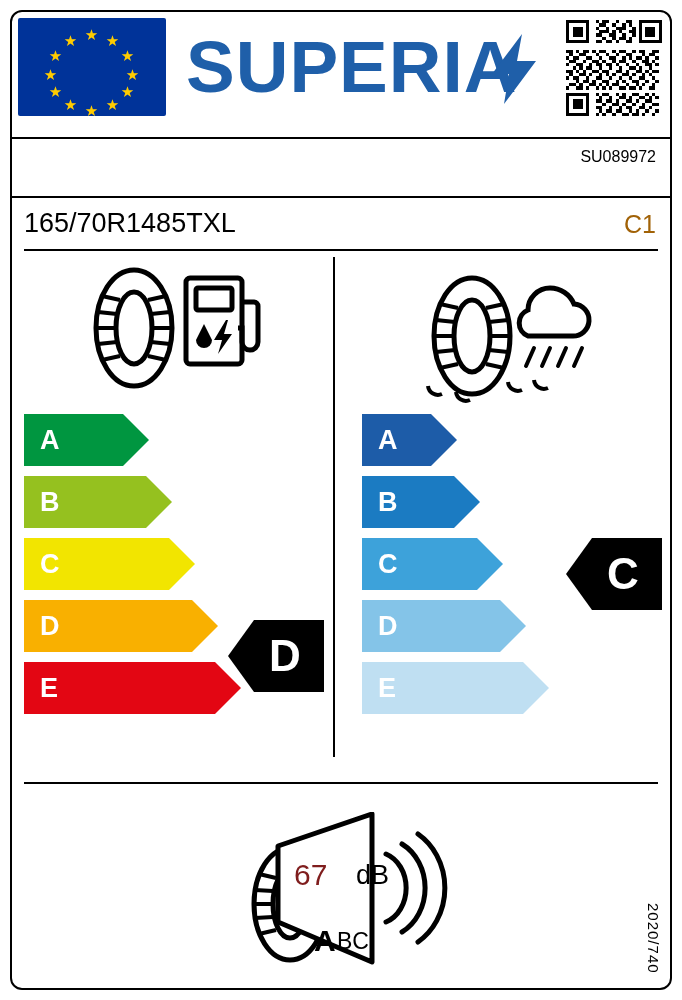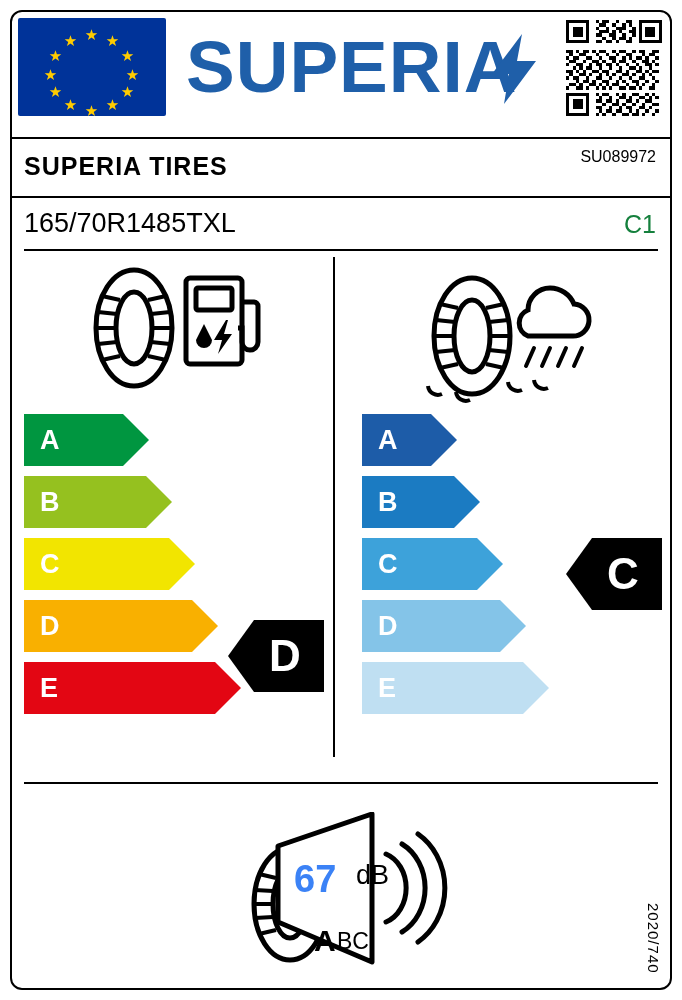--- a/index.html
+++ b/index.html
@@ -104,21 +104,21 @@
     left: 24px;
     top: 208px;
     font-size: 27px;
     color: #000;
   }
   .class {
     position: absolute;
     right: 26px;
     top: 210px;
     font-size: 25px;
-    color: #15803d;
+    color: #a16207;
   }
 
   
   .pictogram {
     position: absolute;
   }
   .pict-fuel { left: 86px; top: 266px; width: 180px; height: 125px; }
   .pict-wet  { left: 410px; top: 264px; width: 200px; height: 152px; }
 
   
@@ -170,23 +170,23 @@
     position: absolute;
     left: 232px;
     top: 812px;
     width: 220px;
     height: 160px;
   }
   .noise-value {
     position: absolute;
     left: 62px;
     top: 46px;
-    font-size: 38px;
-    font-weight: bold;
-    color: #3b82f6;
+    font-size: 30px;
+    font-weight: normal;
+    color: #7f1d1d;
   }
   .noise-db {
     position: absolute;
     left: 124px;
     top: 48px;
     font-size: 27px;
     color: #000;
     text-align: center;
   }
   .noise-class {
@@ -438,21 +438,20 @@
         <rect x="11" y="28" width="1" height="1"></rect>
         <rect x="14" y="28" width="1" height="1"></rect>
         <rect x="17" y="28" width="2" height="1"></rect>
       <rect x="20" y="28" width="2" height="1"></rect>
         <rect x="23" y="28" width="1" height="1"></rect>
         <rect x="26" y="28" width="1" height="1"></rect>
     </g>
   </svg>
 
   <div class="rule rule-h1"></div>
-  <div class="brand">SUPERIA TIRES</div>
   <div class="sku">SU089972</div>
   <div class="rule rule-h2"></div>
   <div class="size">165/70R1485TXL</div>
   <div class="class">C1</div>
   <div class="rule rule-h3"></div>
   <div class="rule rule-v-mid"></div>
 
   <svg class="pictogram pict-fuel" viewBox="0 0 180 125">
     <g fill="none" stroke="#000" stroke-width="5">
       <ellipse cx="48" cy="62" rx="38" ry="58"></ellipse>

